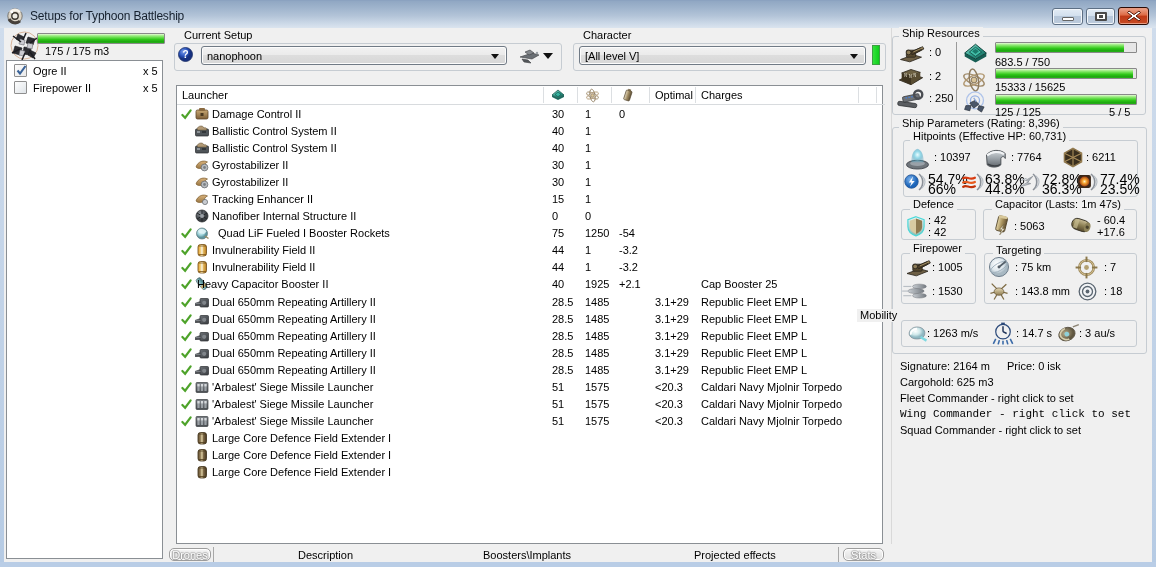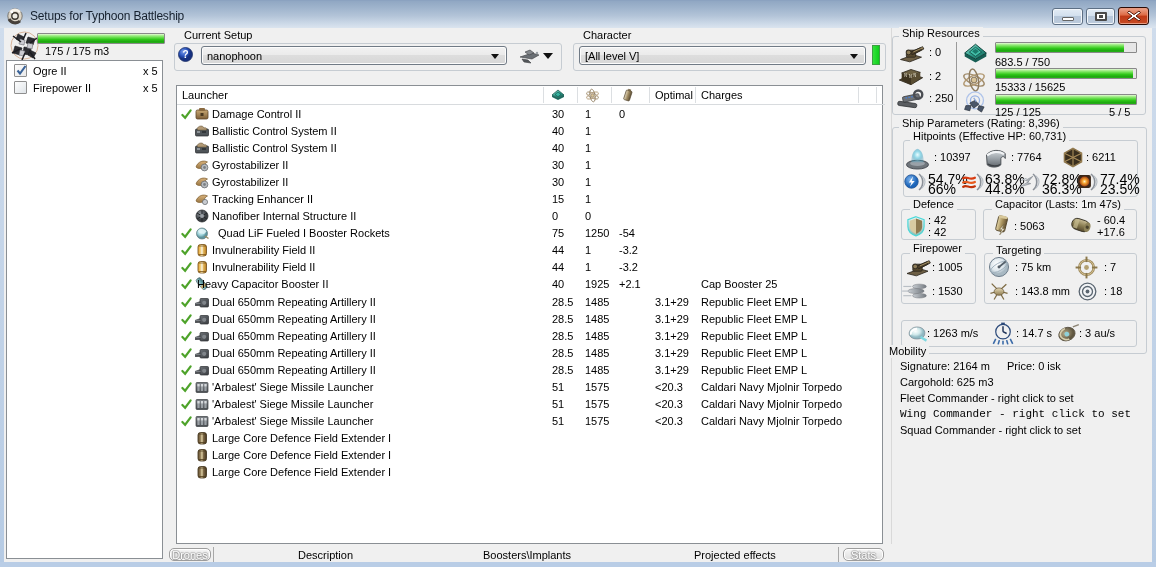--- a/index.html
+++ b/index.html
@@ -798,21 +798,21 @@
 <circle cx="9.5" cy="9.5" r="2" fill="#b3a070"></circle>
     </svg>
 <div class="t" style="left:1104px;top:260px;">: 7</div>
 <svg style="left:1078px;top:282px" width="19" height="19" viewBox="0 0 16 16">
 <circle cx="8" cy="8" r="7" fill="#f2f4f6" stroke="#5a6570" stroke-width="1.1"></circle>
 <circle cx="8" cy="8" r="4.2" fill="none" stroke="#5a6570" stroke-width="1.1"></circle>
 <circle cx="8" cy="8" r="1.6" fill="#5a6570"></circle>
     </svg>
 <div class="t" style="left:1104px;top:284px;">: 18</div>
 <div class="gb" style="left:901px;top:320px;width:236px;height:27px"></div>
-<div class="gl" style="left:886px;top:309px;margin-top:36px;">Mobility</div>
+<div class="gl" style="left:857px;top:309px;">Mobility</div>
 <svg style="left:906px;top:324px" width="22" height="19" viewBox="0 0 18 16">
 <path d="M3 10 C1 7 4 2.5 9 2.5 C14 2.5 17 6 15 10 C13 13.5 5 13.5 3 10 Z" fill="url(#spg)" stroke="#7a8a94" stroke-width="0.6"></path>
 <path d="M4 9 C3 6.5 6 4 9 4" stroke="#ffffff" stroke-width="1.5" fill="none"></path>
 <path d="M12 11 L17 14" stroke="#7fd8e0" stroke-width="2"></path>
 <defs>
         <radialGradient id="spg" cx="0.4" cy="0.35">
           <stop offset="0" stop-color="#ffffff"></stop>
           <stop offset="0.6" stop-color="#cfe8ea"></stop>
           <stop offset="1" stop-color="#8fb8c2"></stop>
         </radialGradient>

